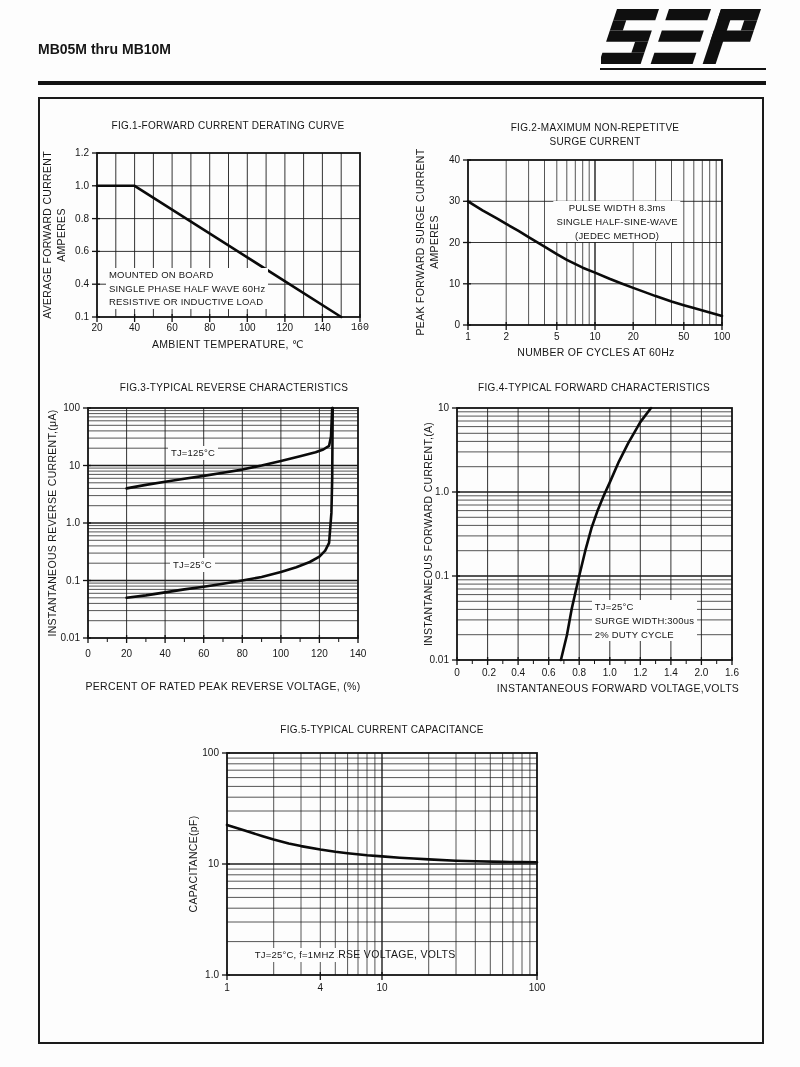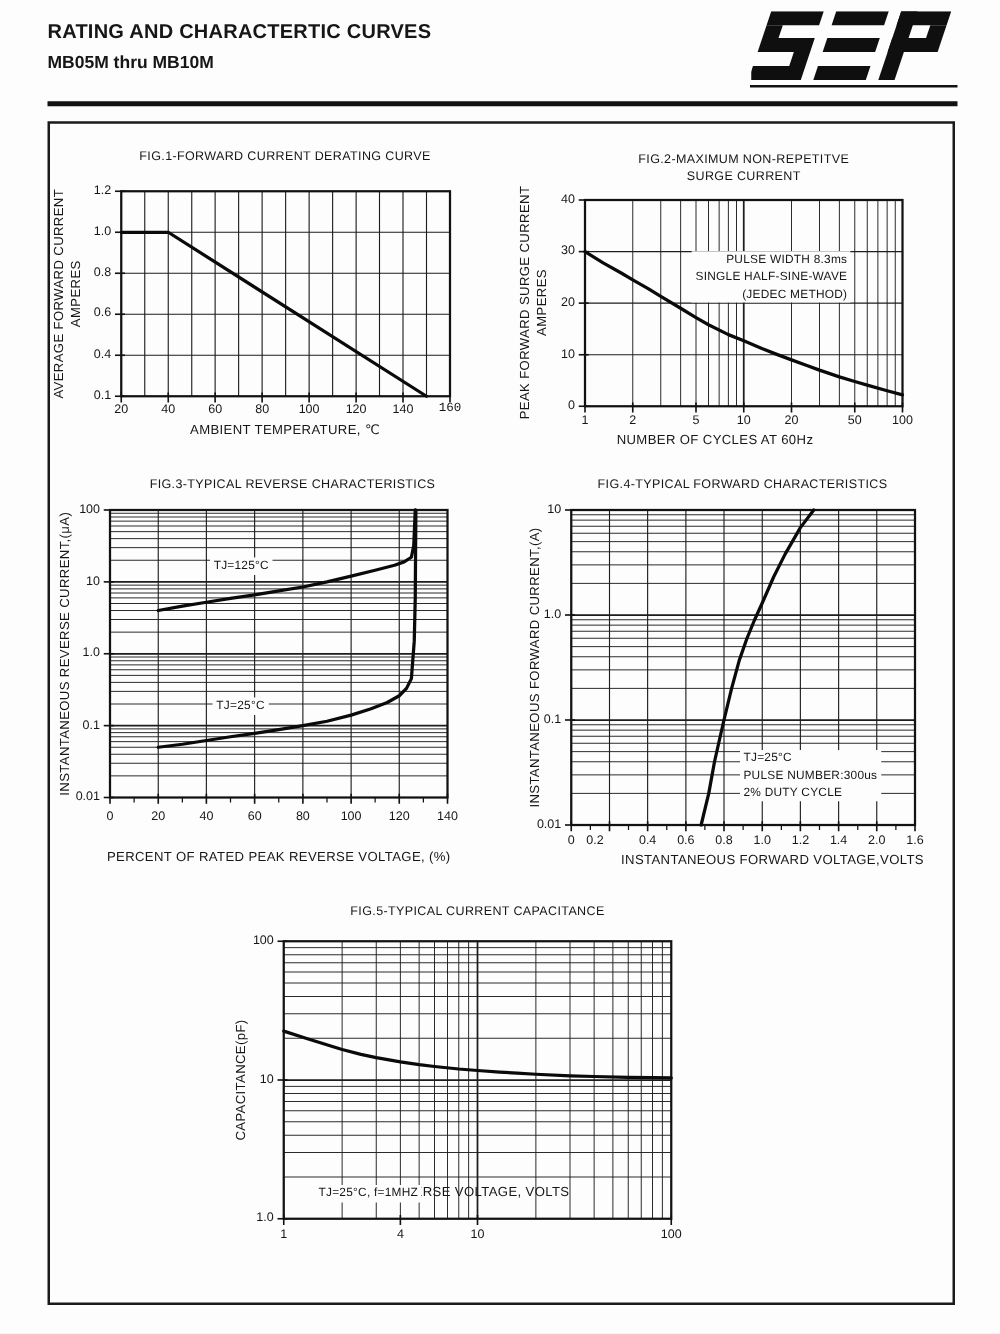--- a/index.html
+++ b/index.html
@@ -15,28 +15,27 @@
   .plots{position:absolute;left:0;top:0;pointer-events:none;z-index:2;}
   .fig-title{position:absolute;font-size:10px;letter-spacing:.3px;text-align:center;white-space:nowrap;z-index:1;}
   .xlab{position:absolute;font-size:10.5px;letter-spacing:.3px;text-align:center;white-space:nowrap;}
   .ylab{position:absolute;font-size:10.5px;letter-spacing:.3px;white-space:nowrap;
         transform:translate(-50%,-50%) rotate(-90deg);}
   .tick{position:absolute;font-size:10px;line-height:12px;z-index:3;}
   .tick.xt{text-align:center;}
   .tick.yt{text-align:right;}
   .ann{position:absolute;font-size:9.5px;line-height:13.8px;letter-spacing:.2px;background:#fdfdfd;
        padding:0 3px;white-space:nowrap;z-index:4;}
-  .ann.center{transform:translateX(-50%);text-align:right;}
+  .ann.center{transform:translateX(-50%);text-align:center;}
 </style>
 </head>
 <body>
 
 <div class="page">
 
-  <div class="hdr-title">RATING AND CHARACTERTIC CURVES</div>
   <div class="hdr-sub">MB05M thru MB10M</div>
 
   <svg class="logo" viewBox="0 0 160 64" preserveAspectRatio="none" aria-label="SEP">
     <g transform="translate(16,0) skewX(-16)" fill="#0f0f0f">
       <rect x="0" y="0" width="42" height="13"></rect>
         <rect x="0" y="13" width="13" height="12"></rect>
       <rect x="0" y="25" width="42" height="13"></rect>
         <rect x="29" y="38" width="13" height="13"></rect>
       <rect x="0" y="51" width="42" height="13"></rect>
       <rect x="52" y="0" width="42" height="13"></rect>
@@ -58,21 +57,21 @@
     <div class="ylab" style="left:47px;top:235px">AVERAGE FORWARD CURRENT</div>
     <div class="ylab" style="left:61px;top:235px">AMPERES</div>
     <div class="xlab" style="left:78px;top:338px;width:300px">AMBIENT TEMPERATURE, ℃</div>
   </section>
 
   <section>
     <div class="fig-title" style="left:445px;top:122px;width:300px">FIG.2-MAXIMUM NON-REPETITVE</div>
     <div class="fig-title" style="left:445px;top:136px;width:300px">SURGE CURRENT</div>
     <div class="ylab" style="left:420px;top:242px">PEAK FORWARD SURGE CURRENT</div>
     <div class="ylab" style="left:434px;top:242px">AMPERES</div>
-    <div class="xlab" style="left:422px;top:346px;width:300px">NUMBER OF CYCLES AT 60Hz</div>
+    <div class="xlab" style="left:446px;top:346px;width:300px">NUMBER OF CYCLES AT 60Hz</div>
   </section>
 
   <section>
     <div class="fig-title" style="left:64px;top:382px;width:340px">FIG.3-TYPICAL REVERSE CHARACTERISTICS</div>
     <div class="ylab" style="left:52px;top:523px">INSTANTANEOUS REVERSE CURRENT,(μA)</div>
     <div class="xlab" style="left:43px;top:680px;width:360px">PERCENT OF RATED PEAK REVERSE VOLTAGE, (%)</div>
   </section>
 
   <section>
     <div class="fig-title" style="left:444px;top:382px;width:300px">FIG.4-TYPICAL FORWARD CHARACTERISTICS</div>
@@ -328,20 +327,25 @@
     <div class="tick xt" style="left: 227.286px; top: 322px; width: 40px;">100</div>
     <div class="tick xt" style="left: 264.857px; top: 322px; width: 40px;">120</div>
     <div class="tick xt" style="left: 302.429px; top: 322px; width: 40px;">140</div>
     <div class="tick xt" style="left: 340px; top: 322px; width: 40px; font-family: Liberation Mono, monospace;">160</div>
     <div class="tick yt" style="left: 49px; top: 147px; width: 40px;">1.2</div>
     <div class="tick yt" style="left: 49px; top: 179.8px; width: 40px;">1.0</div>
     <div class="tick yt" style="left: 49px; top: 212.6px; width: 40px;">0.8</div>
     <div class="tick yt" style="left: 49px; top: 245.4px; width: 40px;">0.6</div>
     <div class="tick yt" style="left: 49px; top: 278.2px; width: 40px;">0.4</div>
     <div class="tick yt" style="left: 49px; top: 311px; width: 40px;">0.1</div>
+    <div class="ann" style="left: 105.942px; top: 267.8px;">
+      <div>MOUNTED ON BOARD</div>
+      <div>SINGLE PHASE HALF WAVE 60Hz</div>
+      <div>RESISTIVE OR INDUCTIVE LOAD</div>
+    </div>
     <div class="tick xt" style="left: 448px; top: 331px; width: 40px;">1</div>
     <div class="tick xt" style="left: 486.231px; top: 331px; width: 40px;">2</div>
     <div class="tick xt" style="left: 536.769px; top: 331px; width: 40px;">5</div>
     <div class="tick xt" style="left: 575px; top: 331px; width: 40px;">10</div>
     <div class="tick xt" style="left: 613.231px; top: 331px; width: 40px;">20</div>
     <div class="tick xt" style="left: 663.769px; top: 331px; width: 40px;">50</div>
     <div class="tick xt" style="left: 702px; top: 331px; width: 40px;">100</div>
     <div class="tick yt" style="left: 420px; top: 154px; width: 40px;">40</div>
     <div class="tick yt" style="left: 420px; top: 195.25px; width: 40px;">30</div>
     <div class="tick yt" style="left: 420px; top: 236.5px; width: 40px;">20</div>
@@ -365,36 +369,36 @@
     <div class="tick yt" style="left: 40px; top: 517px; width: 40px;">1.0</div>
     <div class="tick yt" style="left: 40px; top: 574.5px; width: 40px;">0.1</div>
     <div class="tick yt" style="left: 40px; top: 632px; width: 40px;">0.01</div>
     <div class="ann" style="left: 167.92px; top: 445.95px;">
       <div>TJ=125°C</div>
     </div>
     <div class="ann" style="left: 170.08px; top: 557.96px;">
       <div>TJ=25°C</div>
     </div>
     <div class="tick xt" style="left: 437px; top: 667px; width: 40px;">0</div>
-    <div class="tick xt" style="left: 456px; top: 667px; width: 40px;">0.2</div>
+    <div class="tick xt" style="left: 469px; top: 667px; width: 40px;">0.2</div>
     <div class="tick xt" style="left: 498.111px; top: 667px; width: 40px;">0.4</div>
     <div class="tick xt" style="left: 528.667px; top: 667px; width: 40px;">0.6</div>
     <div class="tick xt" style="left: 559.222px; top: 667px; width: 40px;">0.8</div>
     <div class="tick xt" style="left: 589.778px; top: 667px; width: 40px;">1.0</div>
     <div class="tick xt" style="left: 620.333px; top: 667px; width: 40px;">1.2</div>
     <div class="tick xt" style="left: 650.889px; top: 667px; width: 40px;">1.4</div>
     <div class="tick xt" style="left: 681.444px; top: 667px; width: 40px;">2.0</div>
     <div class="tick xt" style="left: 712px; top: 667px; width: 40px;">1.6</div>
     <div class="tick yt" style="left: 409px; top: 402px; width: 40px;">10</div>
     <div class="tick yt" style="left: 409px; top: 486px; width: 40px;">1.0</div>
     <div class="tick yt" style="left: 409px; top: 570px; width: 40px;">0.1</div>
     <div class="tick yt" style="left: 409px; top: 654px; width: 40px;">0.01</div>
     <div class="ann" style="left: 591.75px; top: 600.024px;">
       <div>TJ=25°C</div>
-      <div>PULSE NUMBER:300us</div>
+      <div>SURGE WIDTH:300us</div>
       <div>2% DUTY CYCLE</div>
     </div>
     <div class="tick xt" style="left: 207px; top: 982px; width: 40px;">1</div>
     <div class="tick xt" style="left: 300.319px; top: 982px; width: 40px;">4</div>
     <div class="tick xt" style="left: 362px; top: 982px; width: 40px;">10</div>
     <div class="tick xt" style="left: 517px; top: 982px; width: 40px;">100</div>
     <div class="tick yt" style="left: 179px; top: 747px; width: 40px;">100</div>
     <div class="tick yt" style="left: 179px; top: 858px; width: 40px;">10</div>
     <div class="tick yt" style="left: 179px; top: 969px; width: 40px;">1.0</div>
     <div class="ann" style="left: 251.8px; top: 947.916px;">

